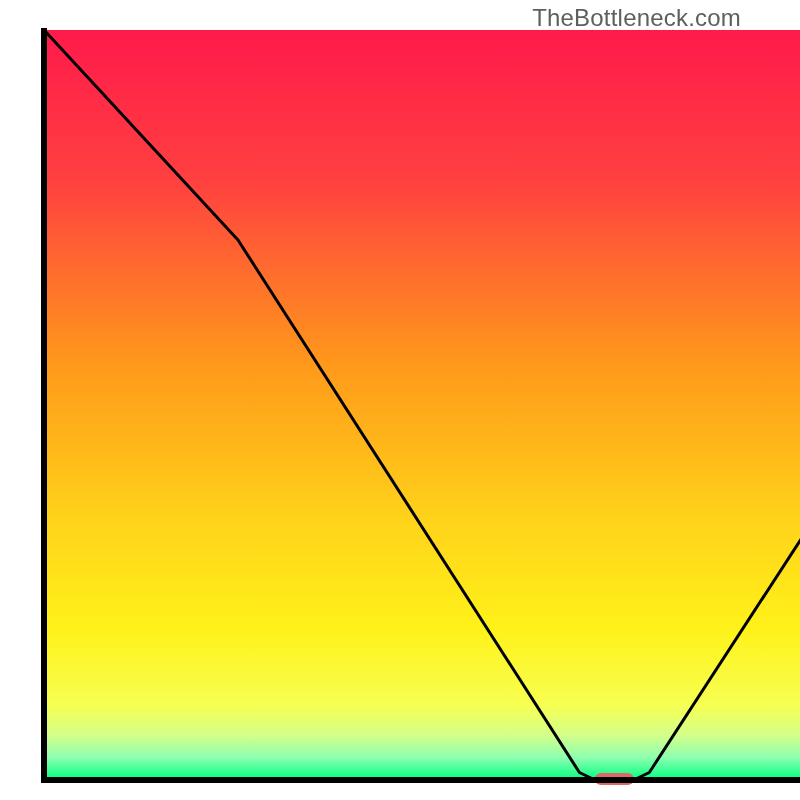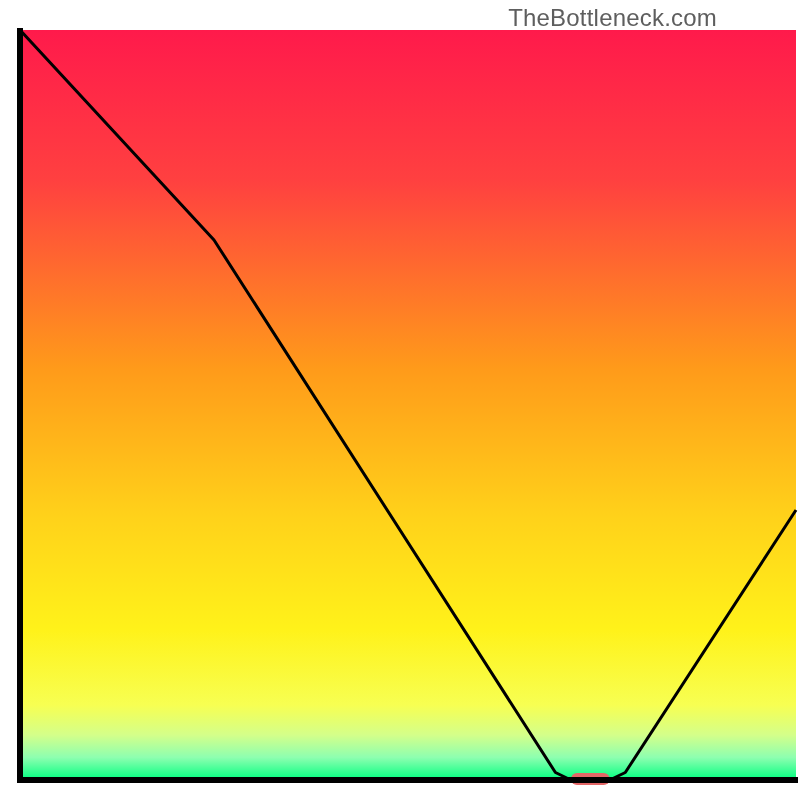--- a/index.html
+++ b/index.html
@@ -7,20 +7,21 @@
     padding: 0;
     width: 800px;
     height: 800px;
     background: #ffffff;
     font-family: Arial, Helvetica, sans-serif;
   }
   .chart-container {
     position: relative;
     width: 729px;
     height: 800px;
+    margin-left: 24px;
   }
   .watermark {
     position: absolute;
     top: 4px;
     right: 12px;
     font-size: 24px;
     font-weight: 500;
     color: #5e5e5e;
     letter-spacing: 0.2px;
     z-index: 3;

